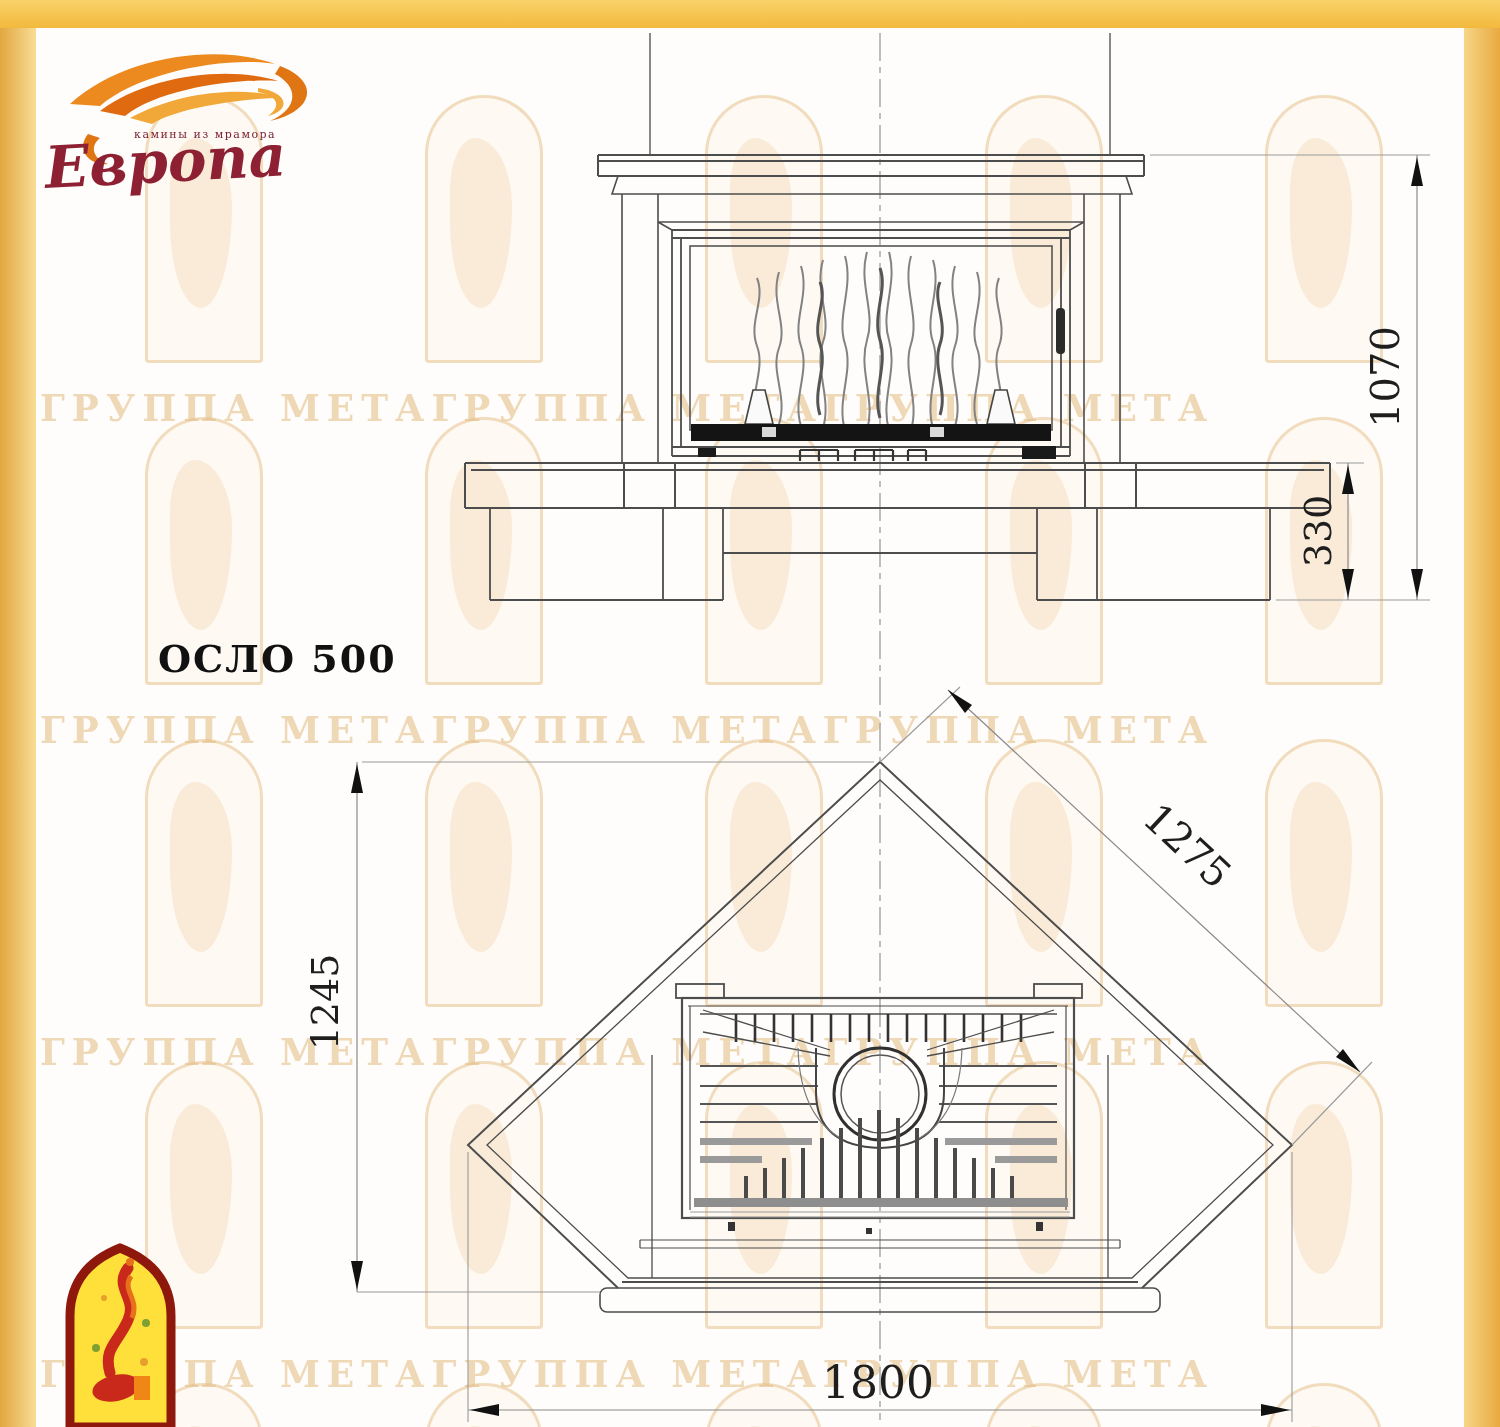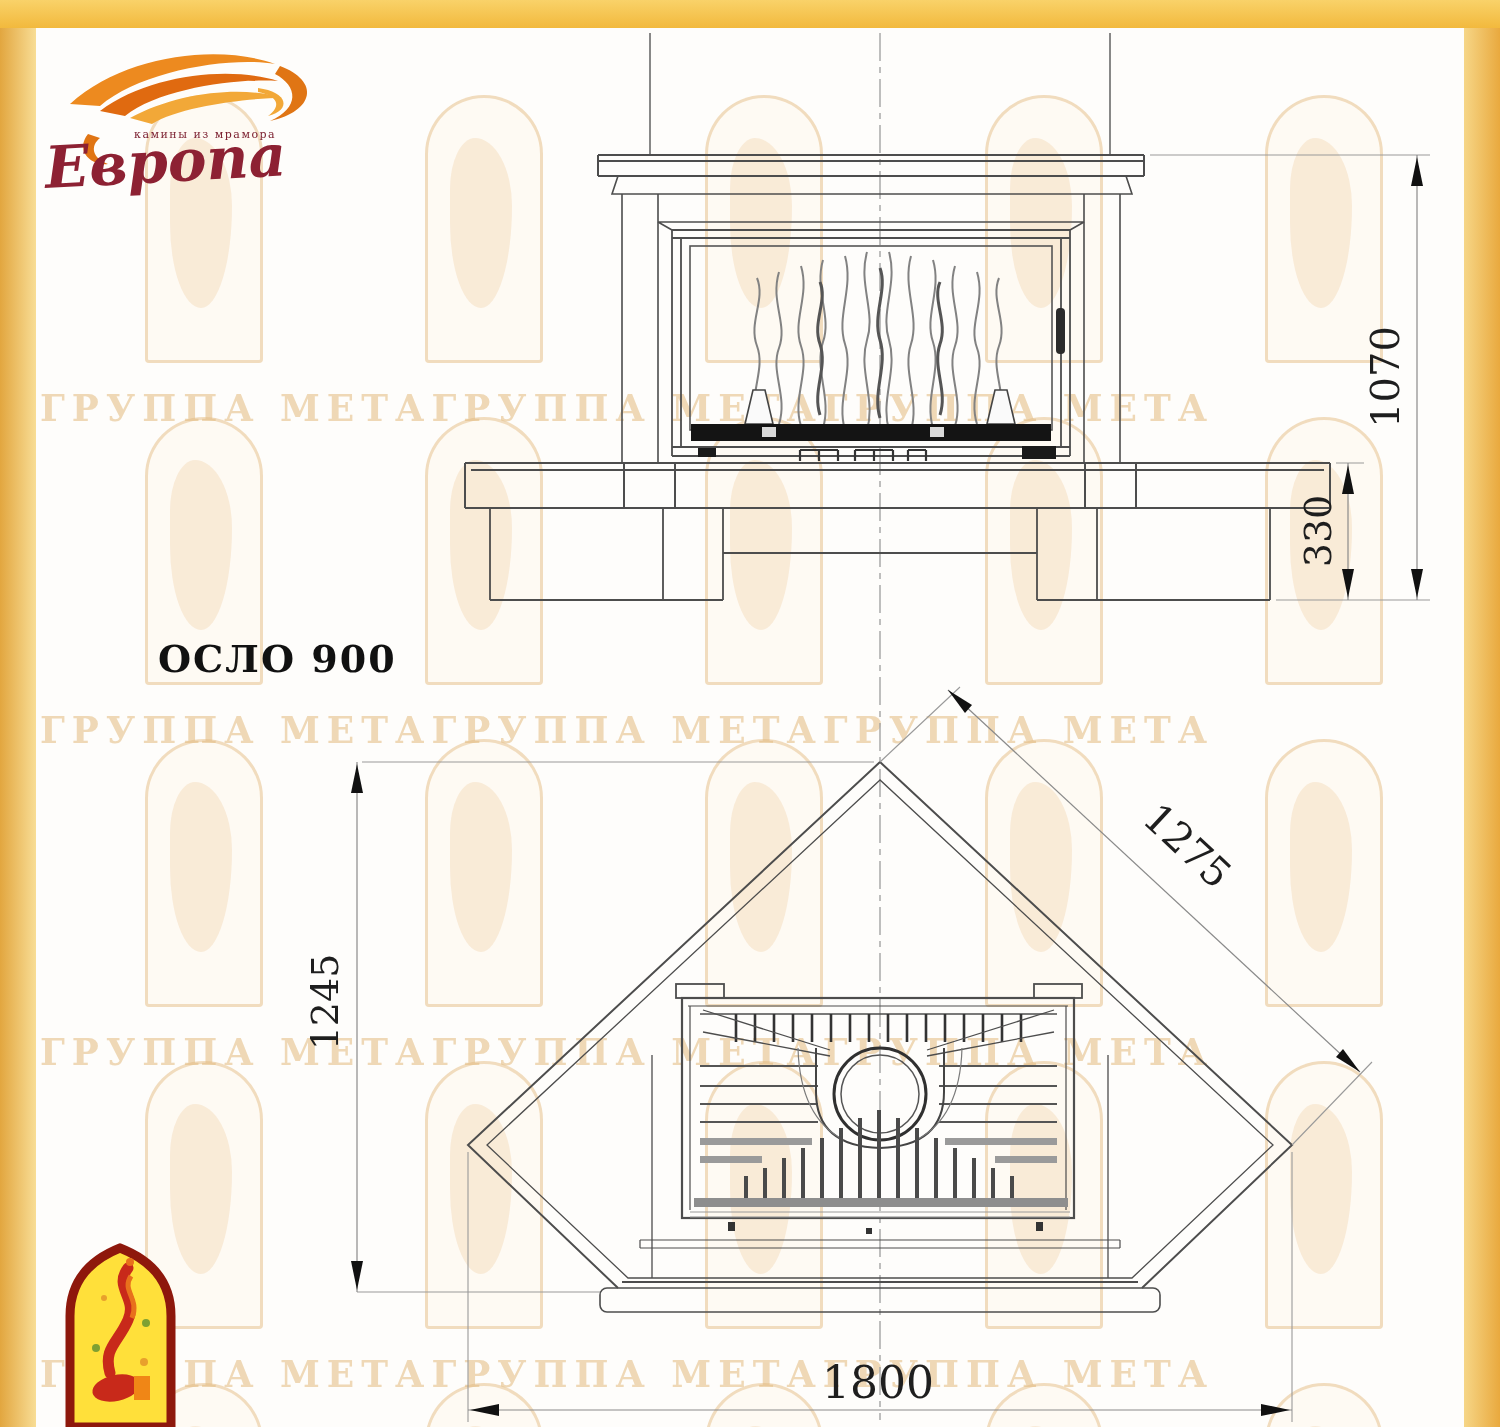--- a/index.html
+++ b/index.html
@@ -78,21 +78,21 @@
       <path d="M70,85 C120,48 200,40 248,55 C210,52 130,62 95,90 Z" fill="#e06a10"></path>
       <path d="M100,92 C150,65 215,60 252,72 C220,72 150,80 122,98 Z" fill="#f2a838"></path>
       <path d="M250,40 C290,55 285,85 240,95 C270,82 268,60 245,48 Z" fill="#e07514"></path>
       <path d="M58,108 C45,124 60,140 78,138 C62,132 60,120 70,112 Z" fill="#e07514"></path>
       <path d="M228,62 C258,66 262,84 238,90 C252,80 248,70 228,66 Z" fill="#f2a838"></path>
     </g>
     <text x="104" y="112" font-size="11" letter-spacing="1.5" fill="#7c2030">камины из мрамора</text>
     <text x="16" y="162" font-size="58" font-style="italic" font-weight="bold" fill="#8d2133" transform="rotate(-3 16 162)" font-family="DejaVu Serif, Liberation Serif, serif">Европа</text>
   </svg>
 
-  <div class="model-title">ОСЛО 900</div>
+  <div class="model-title">ОСЛО 500</div>
 
   <svg class="drawing" width="1500" height="1427" viewBox="0 0 1500 1427">
 
     <path d="M880,33 V1420" stroke="#a3a3a3" stroke-width="1.4" fill="none" stroke-dasharray="28 6 6 6"></path>
 
     <g stroke="#4d4d4d" stroke-width="1.6" fill="none">
 
       <path d="M650,33 V155 M1110,33 V155" stroke="#6b6b6b"></path>
 
       <path d="M598,155 H1144 M598,161 H1144 M598,176 H1144 M598,155 V176 M1144,155 V176" stroke-width="2"></path>

